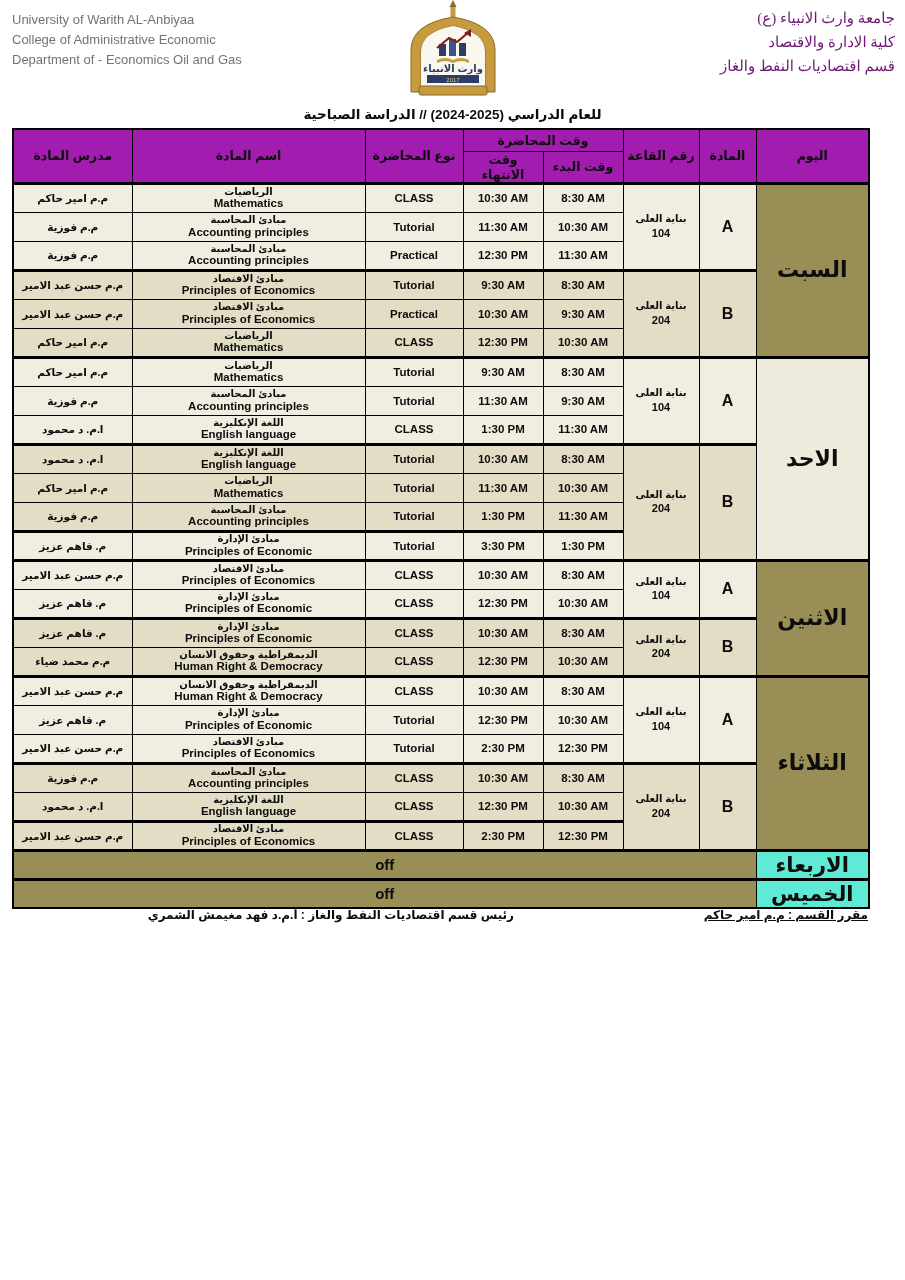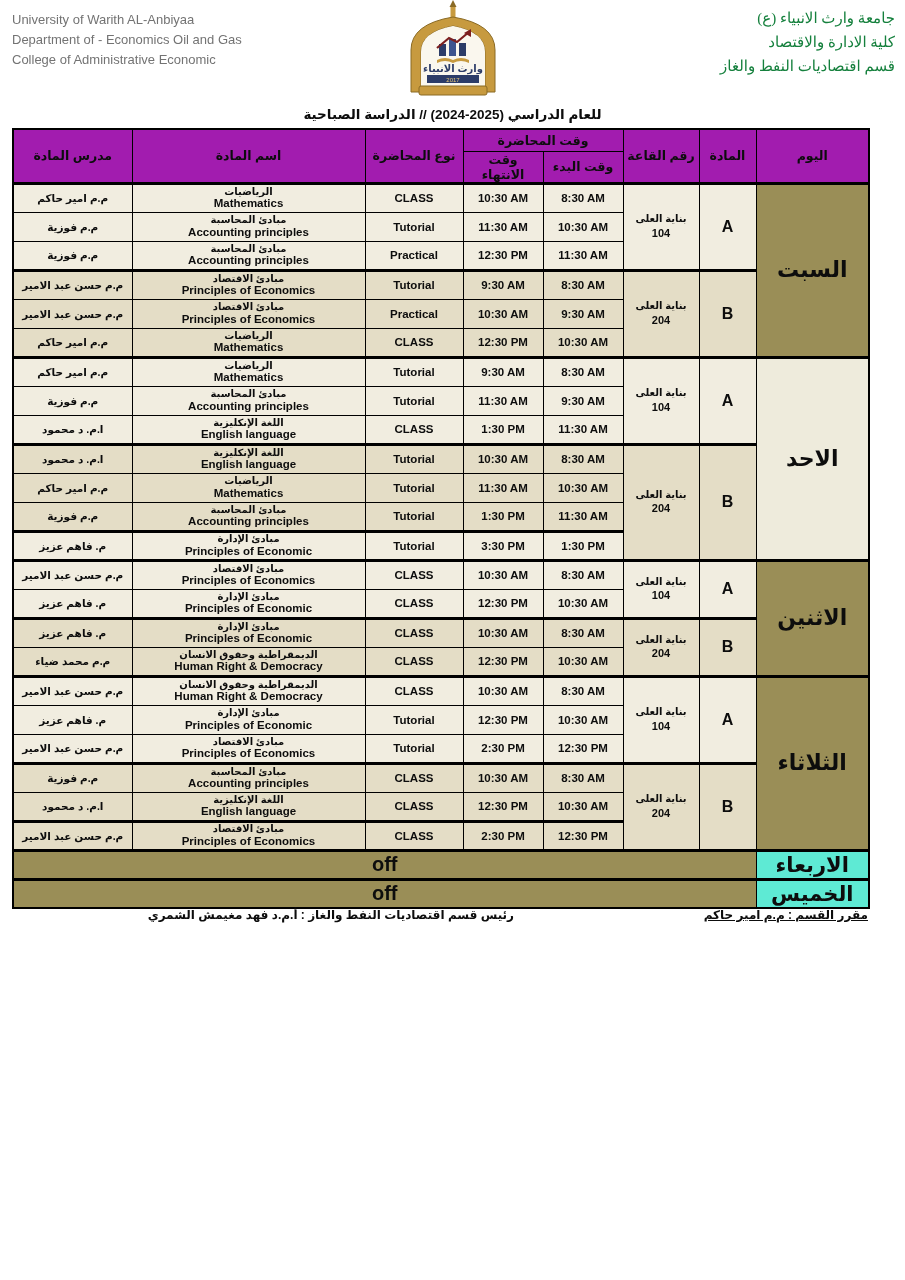--- a/index.html
+++ b/index.html
@@ -3,21 +3,21 @@
 <meta charset="utf-8">
 <style>
   * { margin:0; padding:0; box-sizing:border-box; }
   html,body { width:905px; height:1280px; background:#ffffff; overflow:hidden;
               font-family:"Liberation Sans","DejaVu Sans",sans-serif; color:#0d0d0d; }
   .page { position:relative; width:905px; height:1280px; }
 
   
   .hdr-en { position:absolute; left:12px; top:10px; font-size:13px; line-height:1.55; color:#737373; }
   .hdr-ar { position:absolute; right:10px; top:6px; direction:rtl; text-align:right;
-            font-size:15px; line-height:1.6; font-family:"Liberation Serif","DejaVu Serif",serif; color:#15803d; }
+            font-size:15px; line-height:1.6; font-family:"Liberation Serif","DejaVu Serif",serif; color:#701a75; }
   .logo-wrap { position:absolute; left:397px; top:0; width:112px; height:98px; }
 
   .doc-title { position:absolute; top:106px; left:0; width:100%; text-align:center;
                direction:rtl; font-weight:bold; font-size:13.5px; }
 
   
   table.schedule { position:absolute; top:128px; right:35px; width:856px;
                    border-collapse:collapse; direction:rtl; table-layout:fixed;
                    border:2.5px solid #000; }
   .schedule th, .schedule td { border:1.5px solid #000; text-align:center; vertical-align:middle;
@@ -44,38 +44,38 @@
   td.section { font-weight:bold; font-size:16px; font-family:"Liberation Sans",sans-serif; }
   td.room { font-weight:bold; font-size:10px; line-height:1.35; }
   .room-num { font-size:11px; }
   td.time, td.type { font-weight:bold; font-size:11.5px; direction:ltr; }
   td.subject { line-height:1.15; }
   .sub-ar { font-weight:bold; font-size:10px; }
   .sub-en { font-weight:bold; font-size:11.5px; direction:ltr; }
   td.teacher { font-weight:bold; font-size:10.5px; }
 
   tr.off-row { height:33px; }
-  td.off-band { background:#9a8e57; font-weight:bold; font-size:20px; direction:ltr; }
+  td.off-band { background:#9a8e57; font-weight:bold; font-size:15px; direction:ltr; }
   td.off-day  { background:#5eead4; font-weight:bold; font-size:21px; }
 
   
   .foot-right { position:absolute; top:908px; right:37px; direction:rtl; text-align:right;
                 font-weight:bold; font-size:12px;text-decoration:underline; }
   .foot-left  { position:absolute; top:908px; left:18px; width:496px; direction:rtl; text-align:right;
                 font-weight:bold; font-size:12px; }
 </style>
 </head>
 <body>
 
 <div class="page">
 
   <div class="hdr-en">
     <div>University of Warith AL-Anbiyaa</div>
+    <div>College of Administrative Economic</div>
     <div>Department of - Economics Oil and Gas</div>
-    <div>College of Administrative Economic</div>
   </div>
 
   <div class="logo-wrap">
     <svg viewBox="0 0 112 98" width="112" height="98">
 
       <rect x="53.5" y="6" width="5" height="15" fill="#c79a3f"></rect>
       <polygon points="56,0 59.5,7 52.5,7" fill="#8a6a25"></polygon>
 
       <path d="M14 92 L14 50 Q14 24 56 17 Q98 24 98 50 L98 92 L88 92 L88 52 Q88 32 56 26 Q24 32 24 52 L24 92 Z" fill="#c79a3f" stroke="#8a6a25" stroke-width="1"></path>
       <path d="M24 92 L24 52 Q24 32 56 26 Q88 32 88 52 L88 92 Z" fill="#faf7ee"></path>

